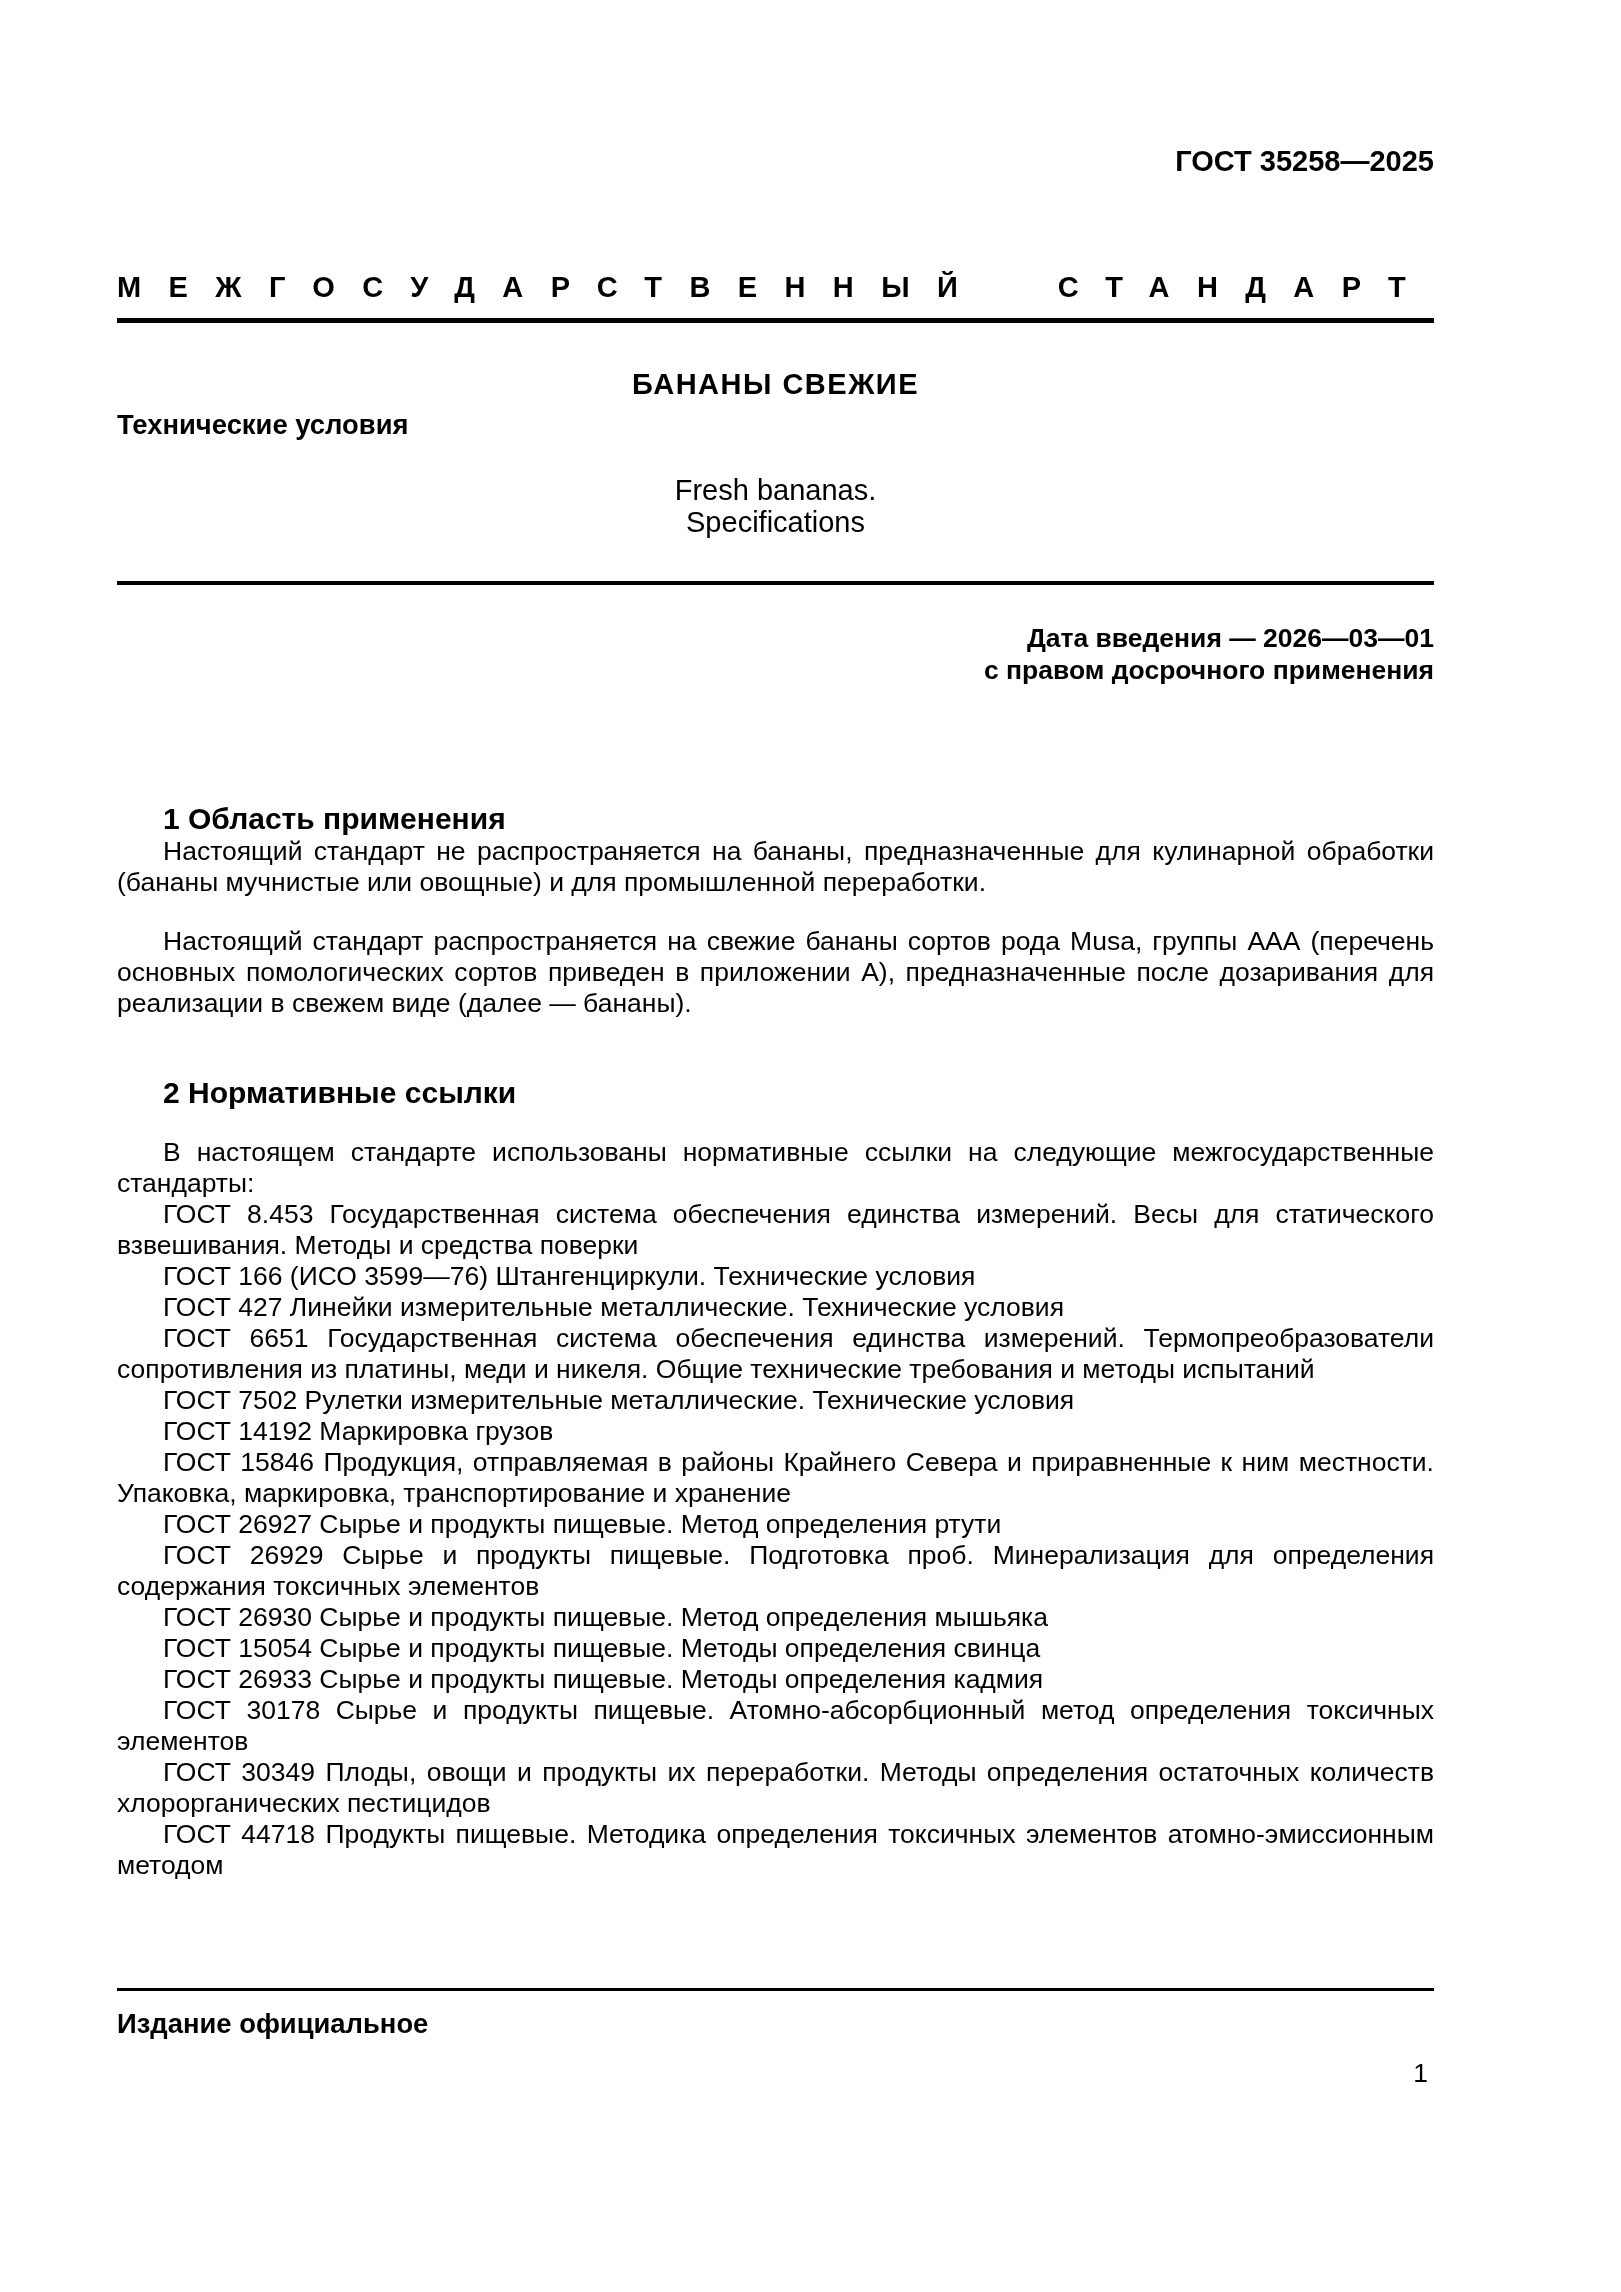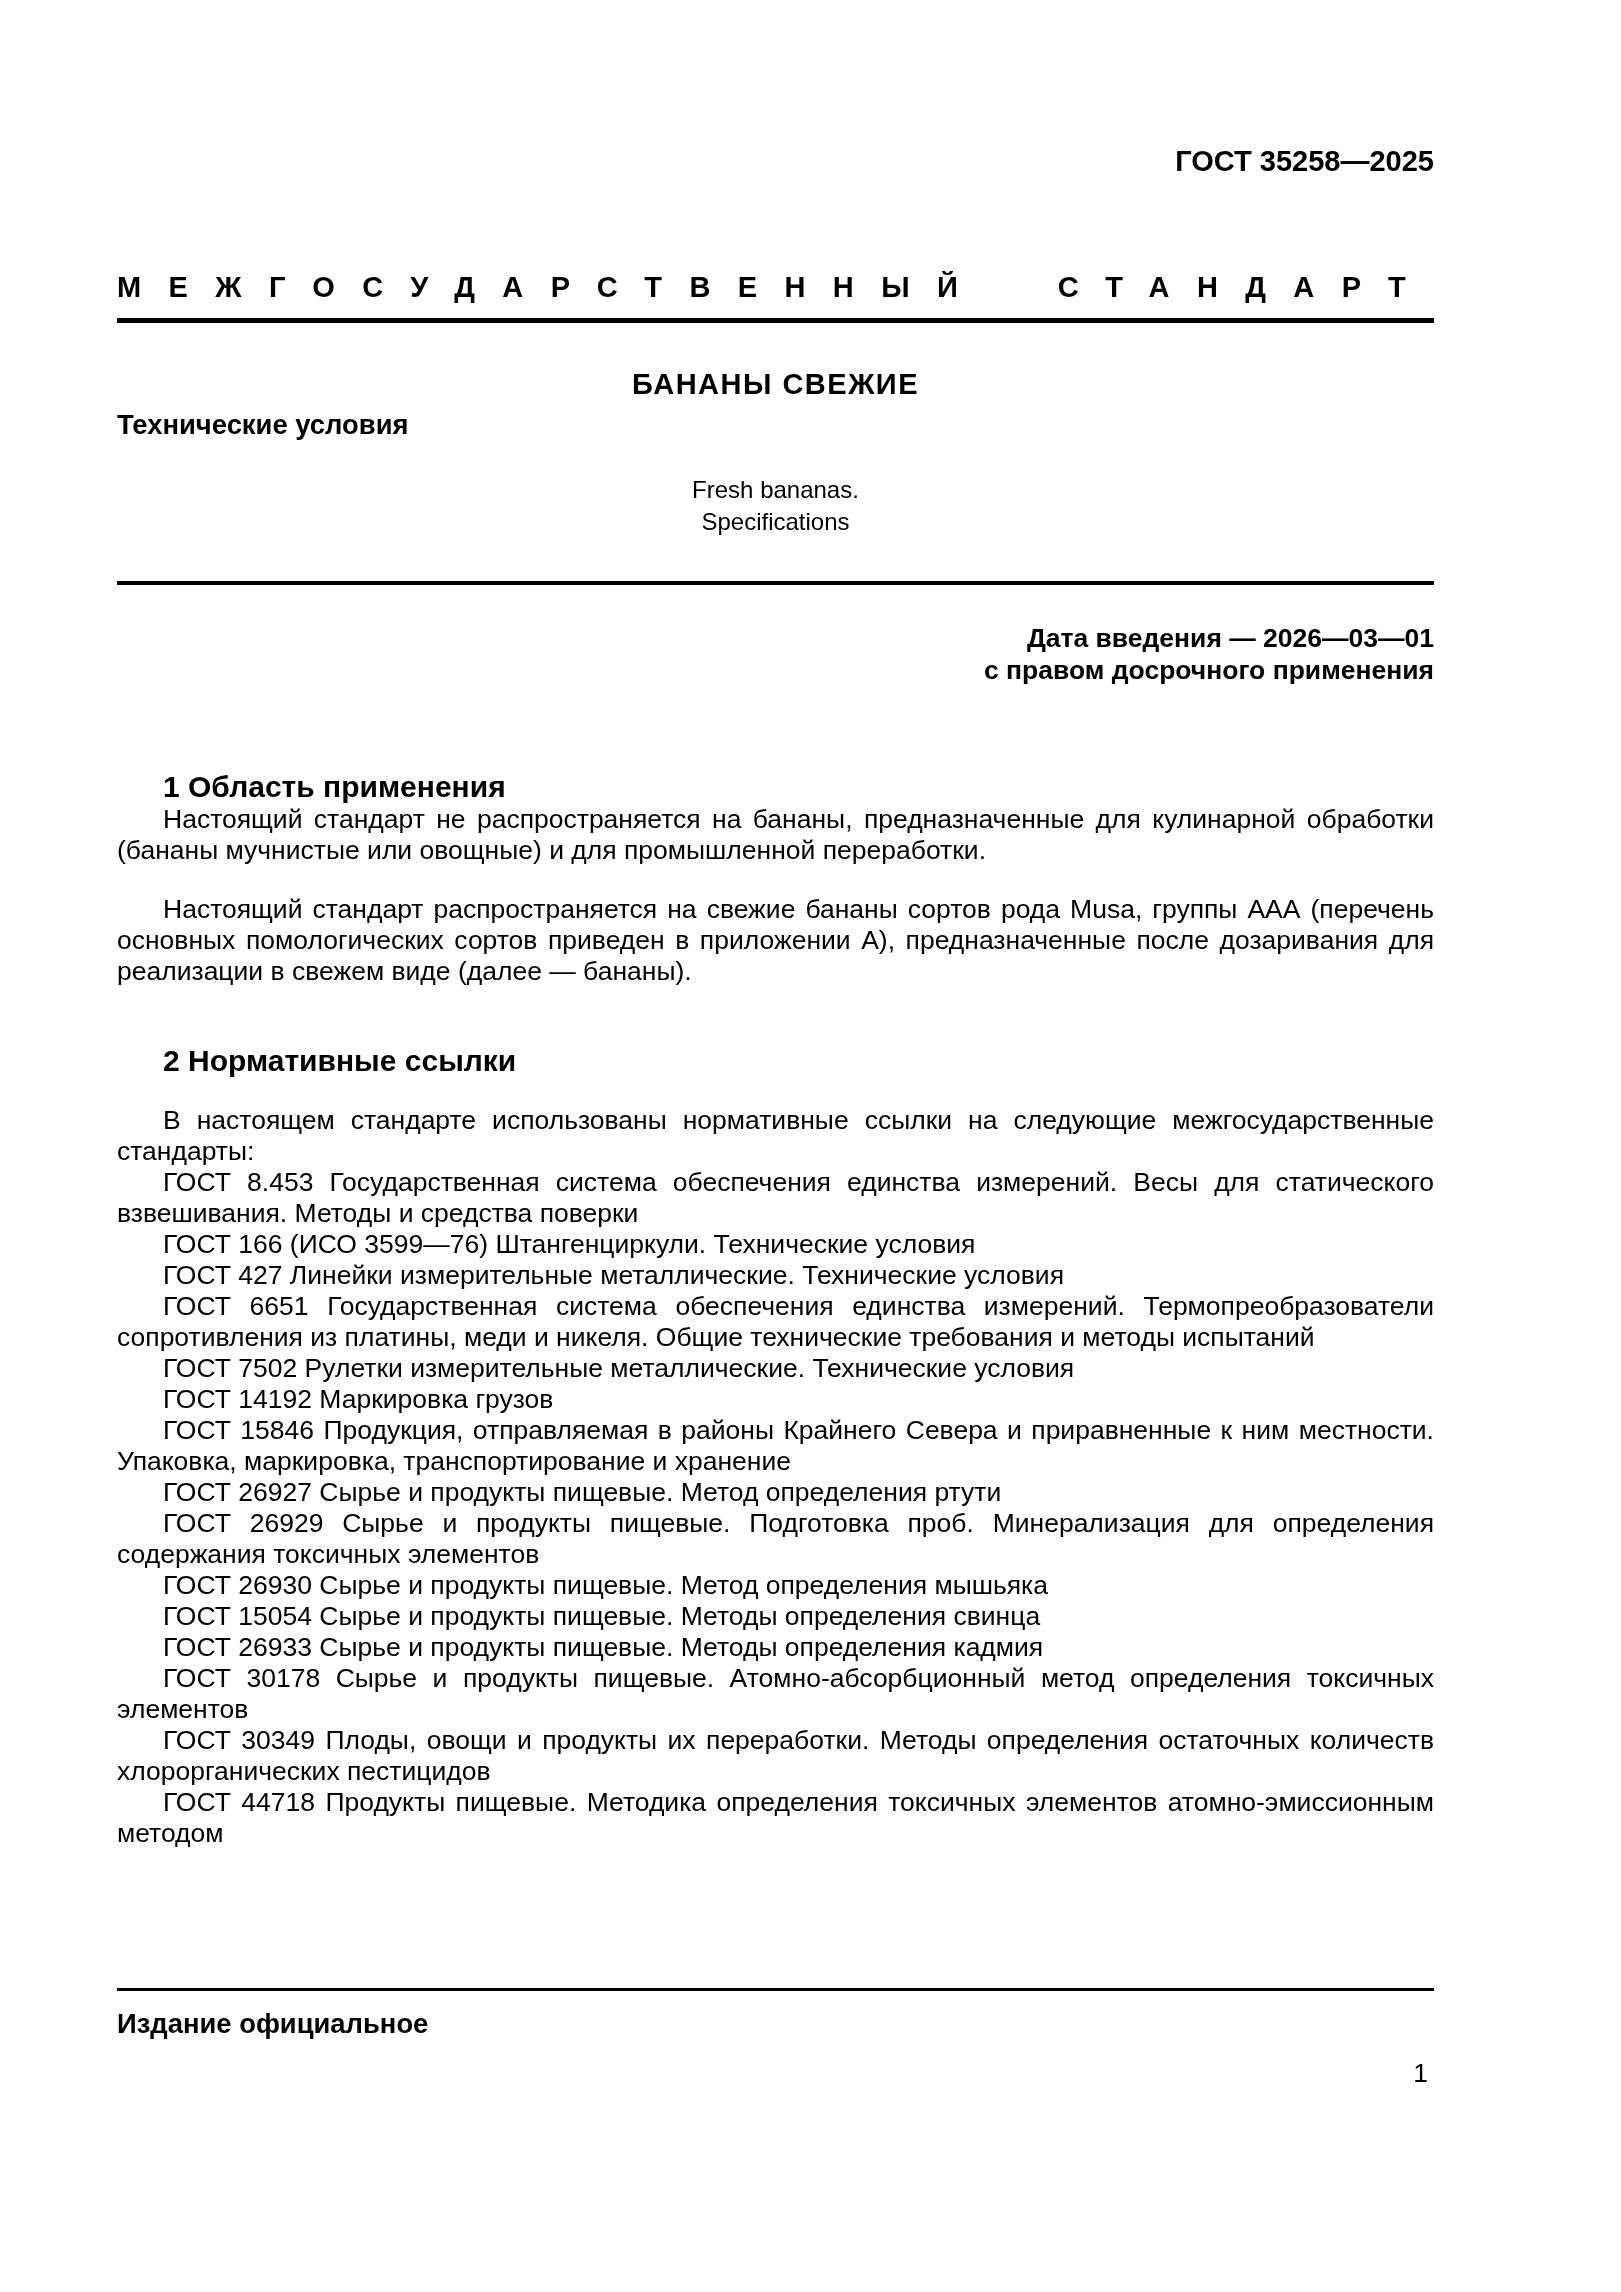--- a/index.html
+++ b/index.html
@@ -53,37 +53,37 @@
   }
   .doc-subtitle {
     margin-top: 8px;
     text-align: left;
     font-size: 27.4px;
     font-weight: bold;
   }
   .en-block { margin-top: 33px; }
   .en-line {
     text-align: center;
-    font-size: 24px;
+    font-size: 29px;
     line-height: 32px;
   }
   .rule-title { margin-top: 43px; }
   .date-block {
     margin-top: 37px;
     text-align: right;
     font-size: 26.5px;
     font-weight: bold;
     line-height: 32px;
   }
   .section-heading {
     margin: 0 0 0 46px;
     font-size: 30px;
     font-weight: bold;
   }
-  .heading-first { margin-top: 84px; }
+  .heading-first { margin-top: 116px; }
   .heading-next  { margin-top: 57px; }
   .para {
     margin: 0;
     font-size: 26.5px;
     line-height: 31px;
     text-align: justify;
     text-indent: 46px;
   }
   .para-first { margin-top: 27.4px; }
   .footer {

